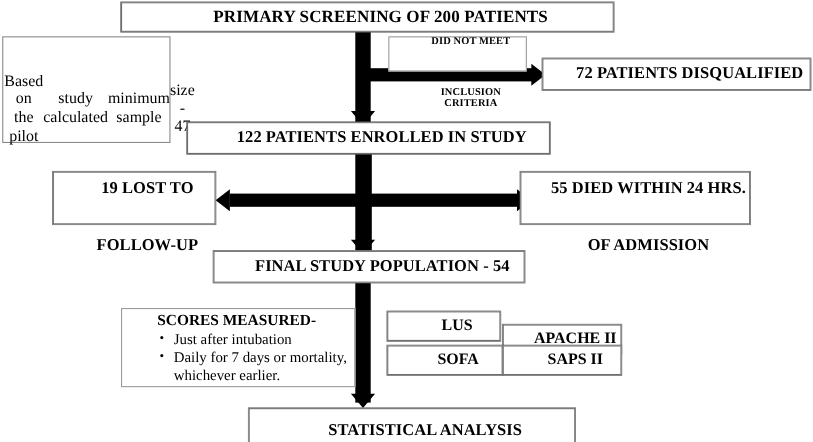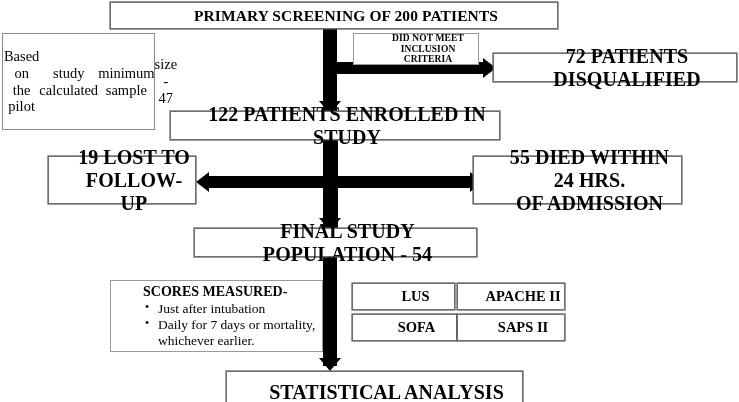--- a/index.html
+++ b/index.html
@@ -30,21 +30,21 @@
     padding-left: 24px;
   }
   .box-strong {
     border: 1px solid #6e6e6e;
     box-shadow: 0 0 0 0.6px #5a5a5a;
   }
   .bold {
     font-weight: bold;
   }
   .txt-top        { font-size: 15.5px; letter-spacing: 0.1px; }
-  .txt-main       { font-size: 20px;   letter-spacing: 0.05px; }
+  .txt-main       { font-size: 15px;   letter-spacing: 0.05px; }
   .txt-small      { font-size: 9.5px;  letter-spacing: 0.1px; }
   .txt-pilot      { font-size: 14.5px; }
   .txt-score      { font-size: 14.5px; }
 
   
   .vbar {
     position: absolute;
     background: #000000;
     z-index: 2;
   }
@@ -105,21 +105,21 @@
     padding-left: 15px;
     line-height: 1.18;
   }
   .scores-list li::before {
     content: "\2022";
     position: absolute;
     left: 2px;
     top: -1px;
     font-size: 12px;
   }
-  .two-line { display: block; }
+  .two-line { display: block; margin-top: 35px; }
 </style>
 </head>
 <body>
 
 <div id="canvas">
 
   <div class="vbar" style="left:323px; top:28px; width:14px; height:85px;"></div>
   <div class="arrow-down" style="left:319px; top:101px;"></div>
 
   <div class="hbar" style="left:330px; top:62px; width:157px; height:12px;"></div>
@@ -180,21 +180,21 @@
         <li>Just after intubation</li>
         <li>Daily for 7 days or mortality, whichever earlier.</li>
       </ul>
     </div>
   </div>
 
   <div class="box box-strong bold txt-score" style="left:352px; top:283px; width:103px; height:27px;">
     <span>LUS</span>
   </div>
 
-  <div class="box box-strong bold txt-score" style="left:457px; top:283px; width:108px; height:27px;">
+  <div class="box box-strong bold txt-score" style="left:457px; top:295px; width:108px; height:27px;">
     <span>APACHE II</span>
   </div>
 
   <div class="box box-strong bold txt-score" style="left:352px; top:314px; width:105px; height:27px;">
     <span>SOFA</span>
   </div>
 
   <div class="box box-strong bold txt-score" style="left:457px; top:314px; width:108px; height:27px;">
     <span>SAPS II</span>
   </div>

